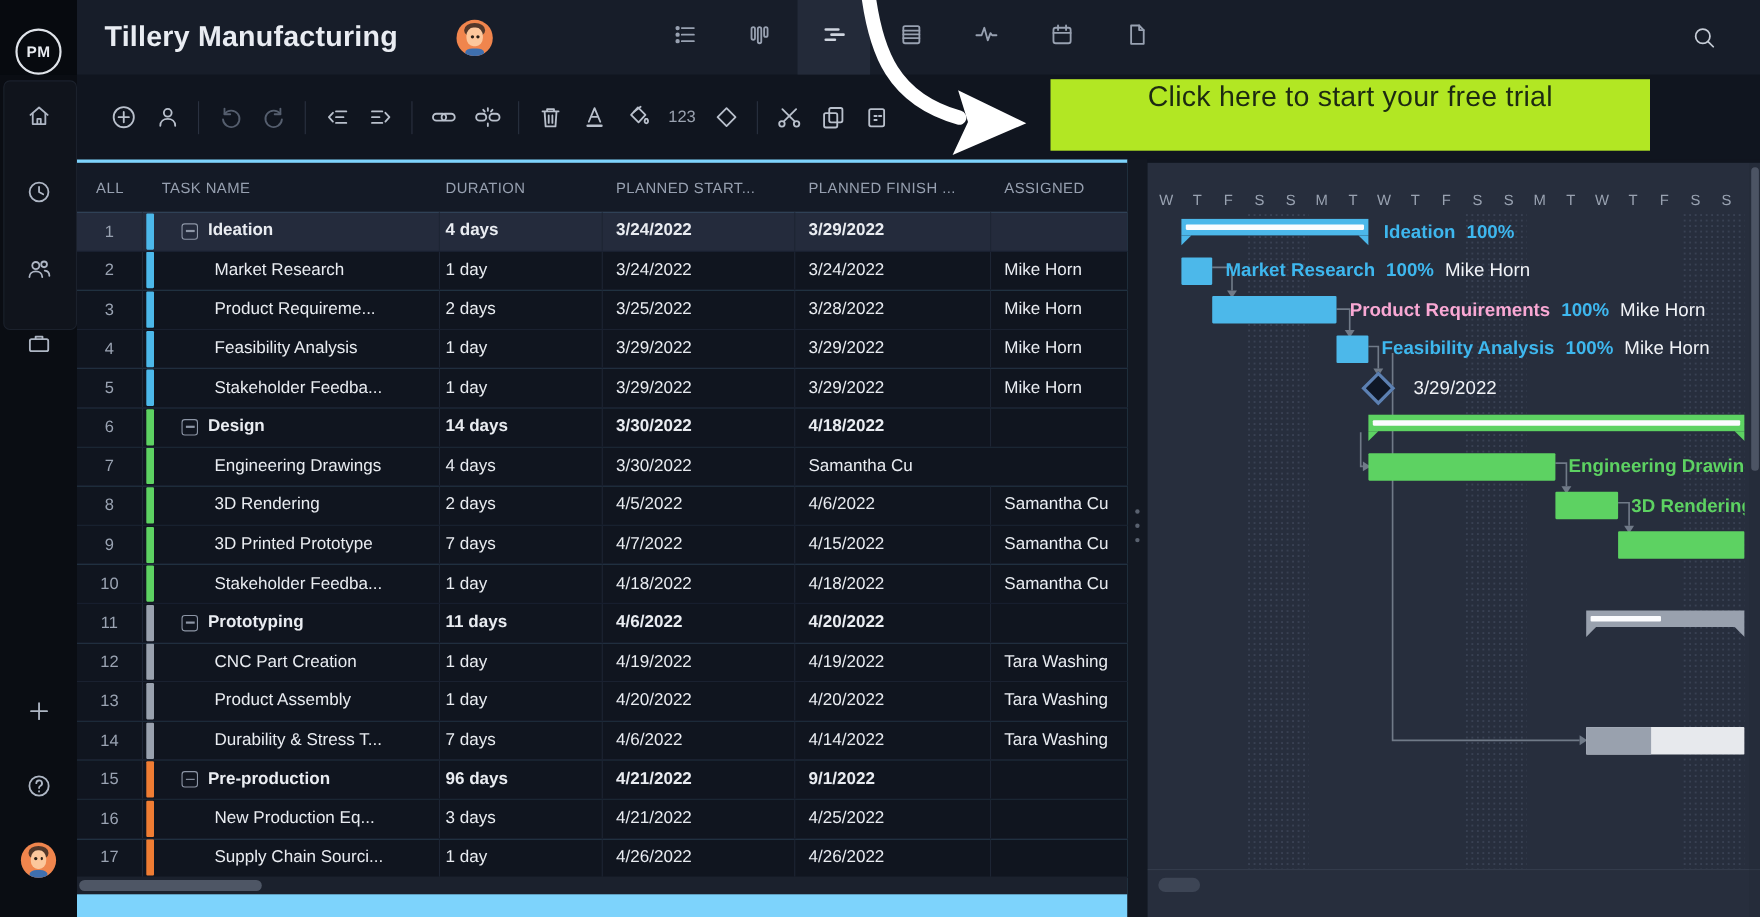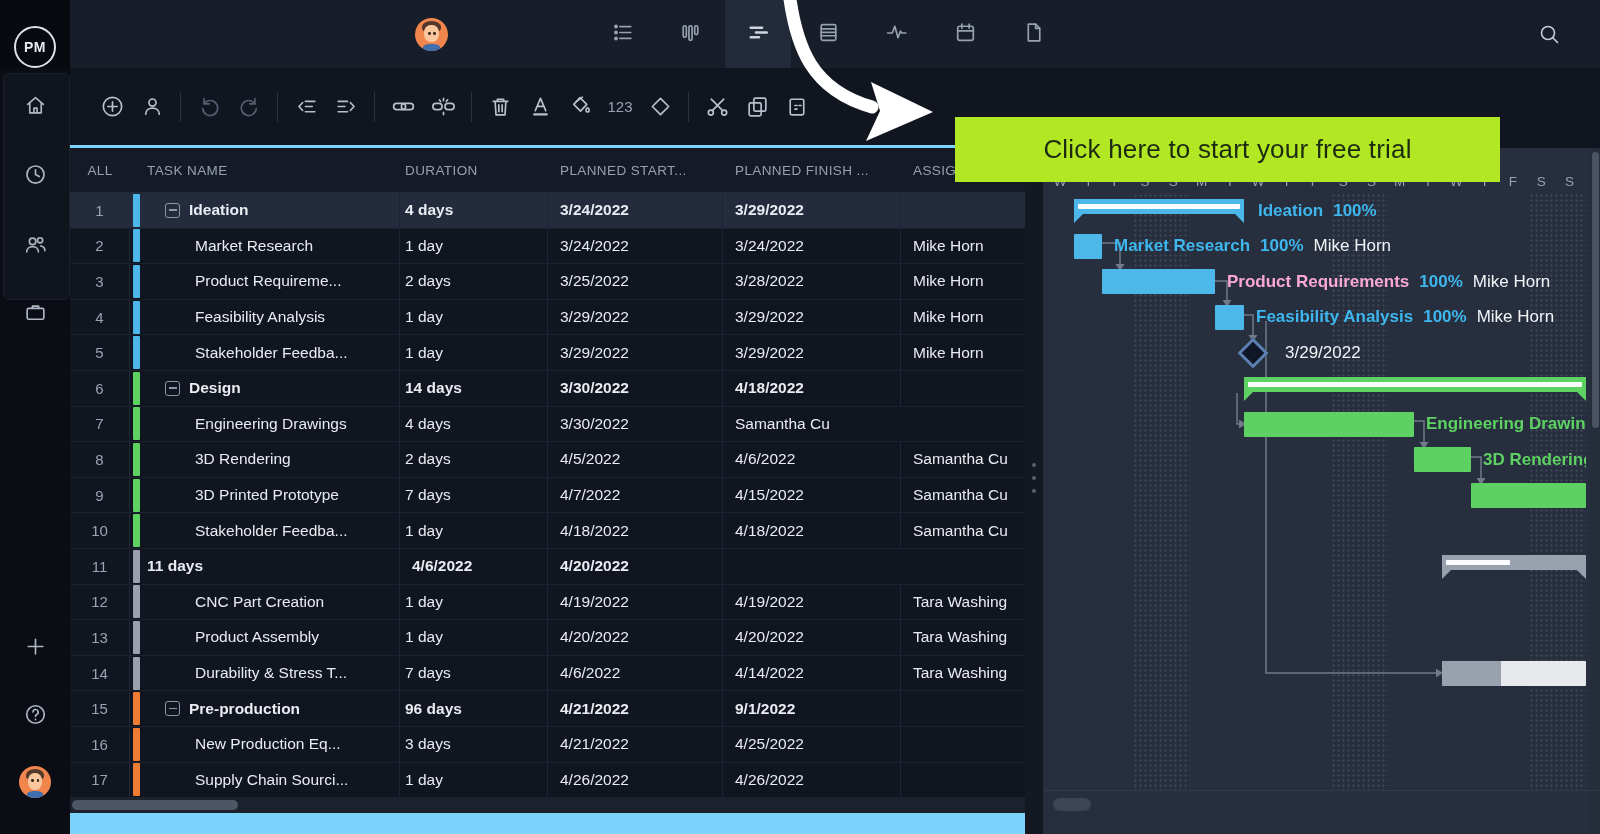--- a/index.html
+++ b/index.html
@@ -36,21 +36,21 @@
   
   #toolbar { left:70px; top:68px; width:1530px; height:77px; background:#10151f; display:flex; align-items:center; }
   .tool { width:40px; height:44px; display:flex; align-items:center; justify-content:center; color:#b9c0cc; cursor:pointer; flex:0 0 auto; }
   .tool svg { width:25px; height:25px; }
   .tool.dim { color:#555e6e; }
   .tsep { width:1px; height:30px; background:#2a3140; margin:0 8px; flex:0 0 auto; }
   #num123 { font-size:15px; color:#9aa2b0; width:42px; text-align:center; }
 
   
   #trial-banner { left:955px; top:72px; width:545px; height:65px; background:#b2e723; z-index:40;
-    display:flex; align-items:center; justify-content:center; cursor:pointer;margin-top:45px; }
+    display:flex; justify-content:center; cursor:pointer; }
   #trial-banner span { font-size:26px; color:#1d2a12; font-weight:500; letter-spacing:.2px; }
   #arrow-svg { left:0; top:0; width:1600px; height:834px; z-index:50; pointer-events:none; }
 
   
   #table-wrap { left:70px; top:145px; width:955px; height:689px; background:#7dd3fc; }
   #thead { position:absolute; left:0; top:3px; width:955px; height:45px; background:#141a26; border-bottom:1px solid #222a38;
     display:grid; grid-template-columns:60px 12px 258px 148px 175px 178px 1fr; align-items:center;
     color:#97a0b0; font-size:13.5px; letter-spacing:.4px; }
   #thead .hc { padding-left:5px; }
   #thead .hc.c0 { text-align:center; padding:0; }
@@ -106,20 +106,21 @@
   #g-hthumb { position:absolute; left:10px; top:7px; width:38px; height:13px; border-radius:7px; background:#3d4555; cursor:pointer; }
   #vscroll { left:1590px; top:148px; width:10px; height:686px; background:#20263240; z-index:6; }
   #vthumb { position:absolute; left:1.5px; top:4px; width:7px; height:276px; border-radius:4px; background:#4c5464; cursor:pointer; }
 </style>
 </head>
 <body>
 
 <div id="stage">
 
   <div id="header" class="abs">
+    <div id="proj-title" class="abs">Tillery Manufacturing</div>
     <div id="avatar-head" class="abs">
       <div class="face">
           <i class="hair"></i>
           <i class="skin"></i>
           <i class="eye" style="left:38%"></i>
           <i class="eye" style="left:55%"></i>
           <i class="shirt"></i>
         </div>
     </div>
     <div id="tabs-holder">
@@ -473,20 +474,24 @@
           </div>
           <div class="cell c-dur">1 day</div>
           <div class="cell c-date">4/18/2022</div>
           <div class="cell c-date">4/18/2022</div>
           <div class="cell c-asg">Samantha Cu</div>
         </div>
         <div class="trow parent">
           <div class="cell c-num">11</div>
           <div class="cell c-bar">
             <span class="cbar" style="background:#99a1ae"></span>
+          </div>
+          <div class="cell c-name">
+            <span class="exp"></span>
+            <span>Prototyping</span>
           </div>
           <div class="cell c-dur">11 days</div>
           <div class="cell c-date">4/6/2022</div>
           <div class="cell c-date">4/20/2022</div>
           <div class="cell c-asg"></div>
         </div>
         <div class="trow">
           <div class="cell c-num">12</div>
           <div class="cell c-bar">
             <span class="cbar" style="background:#99a1ae"></span>

